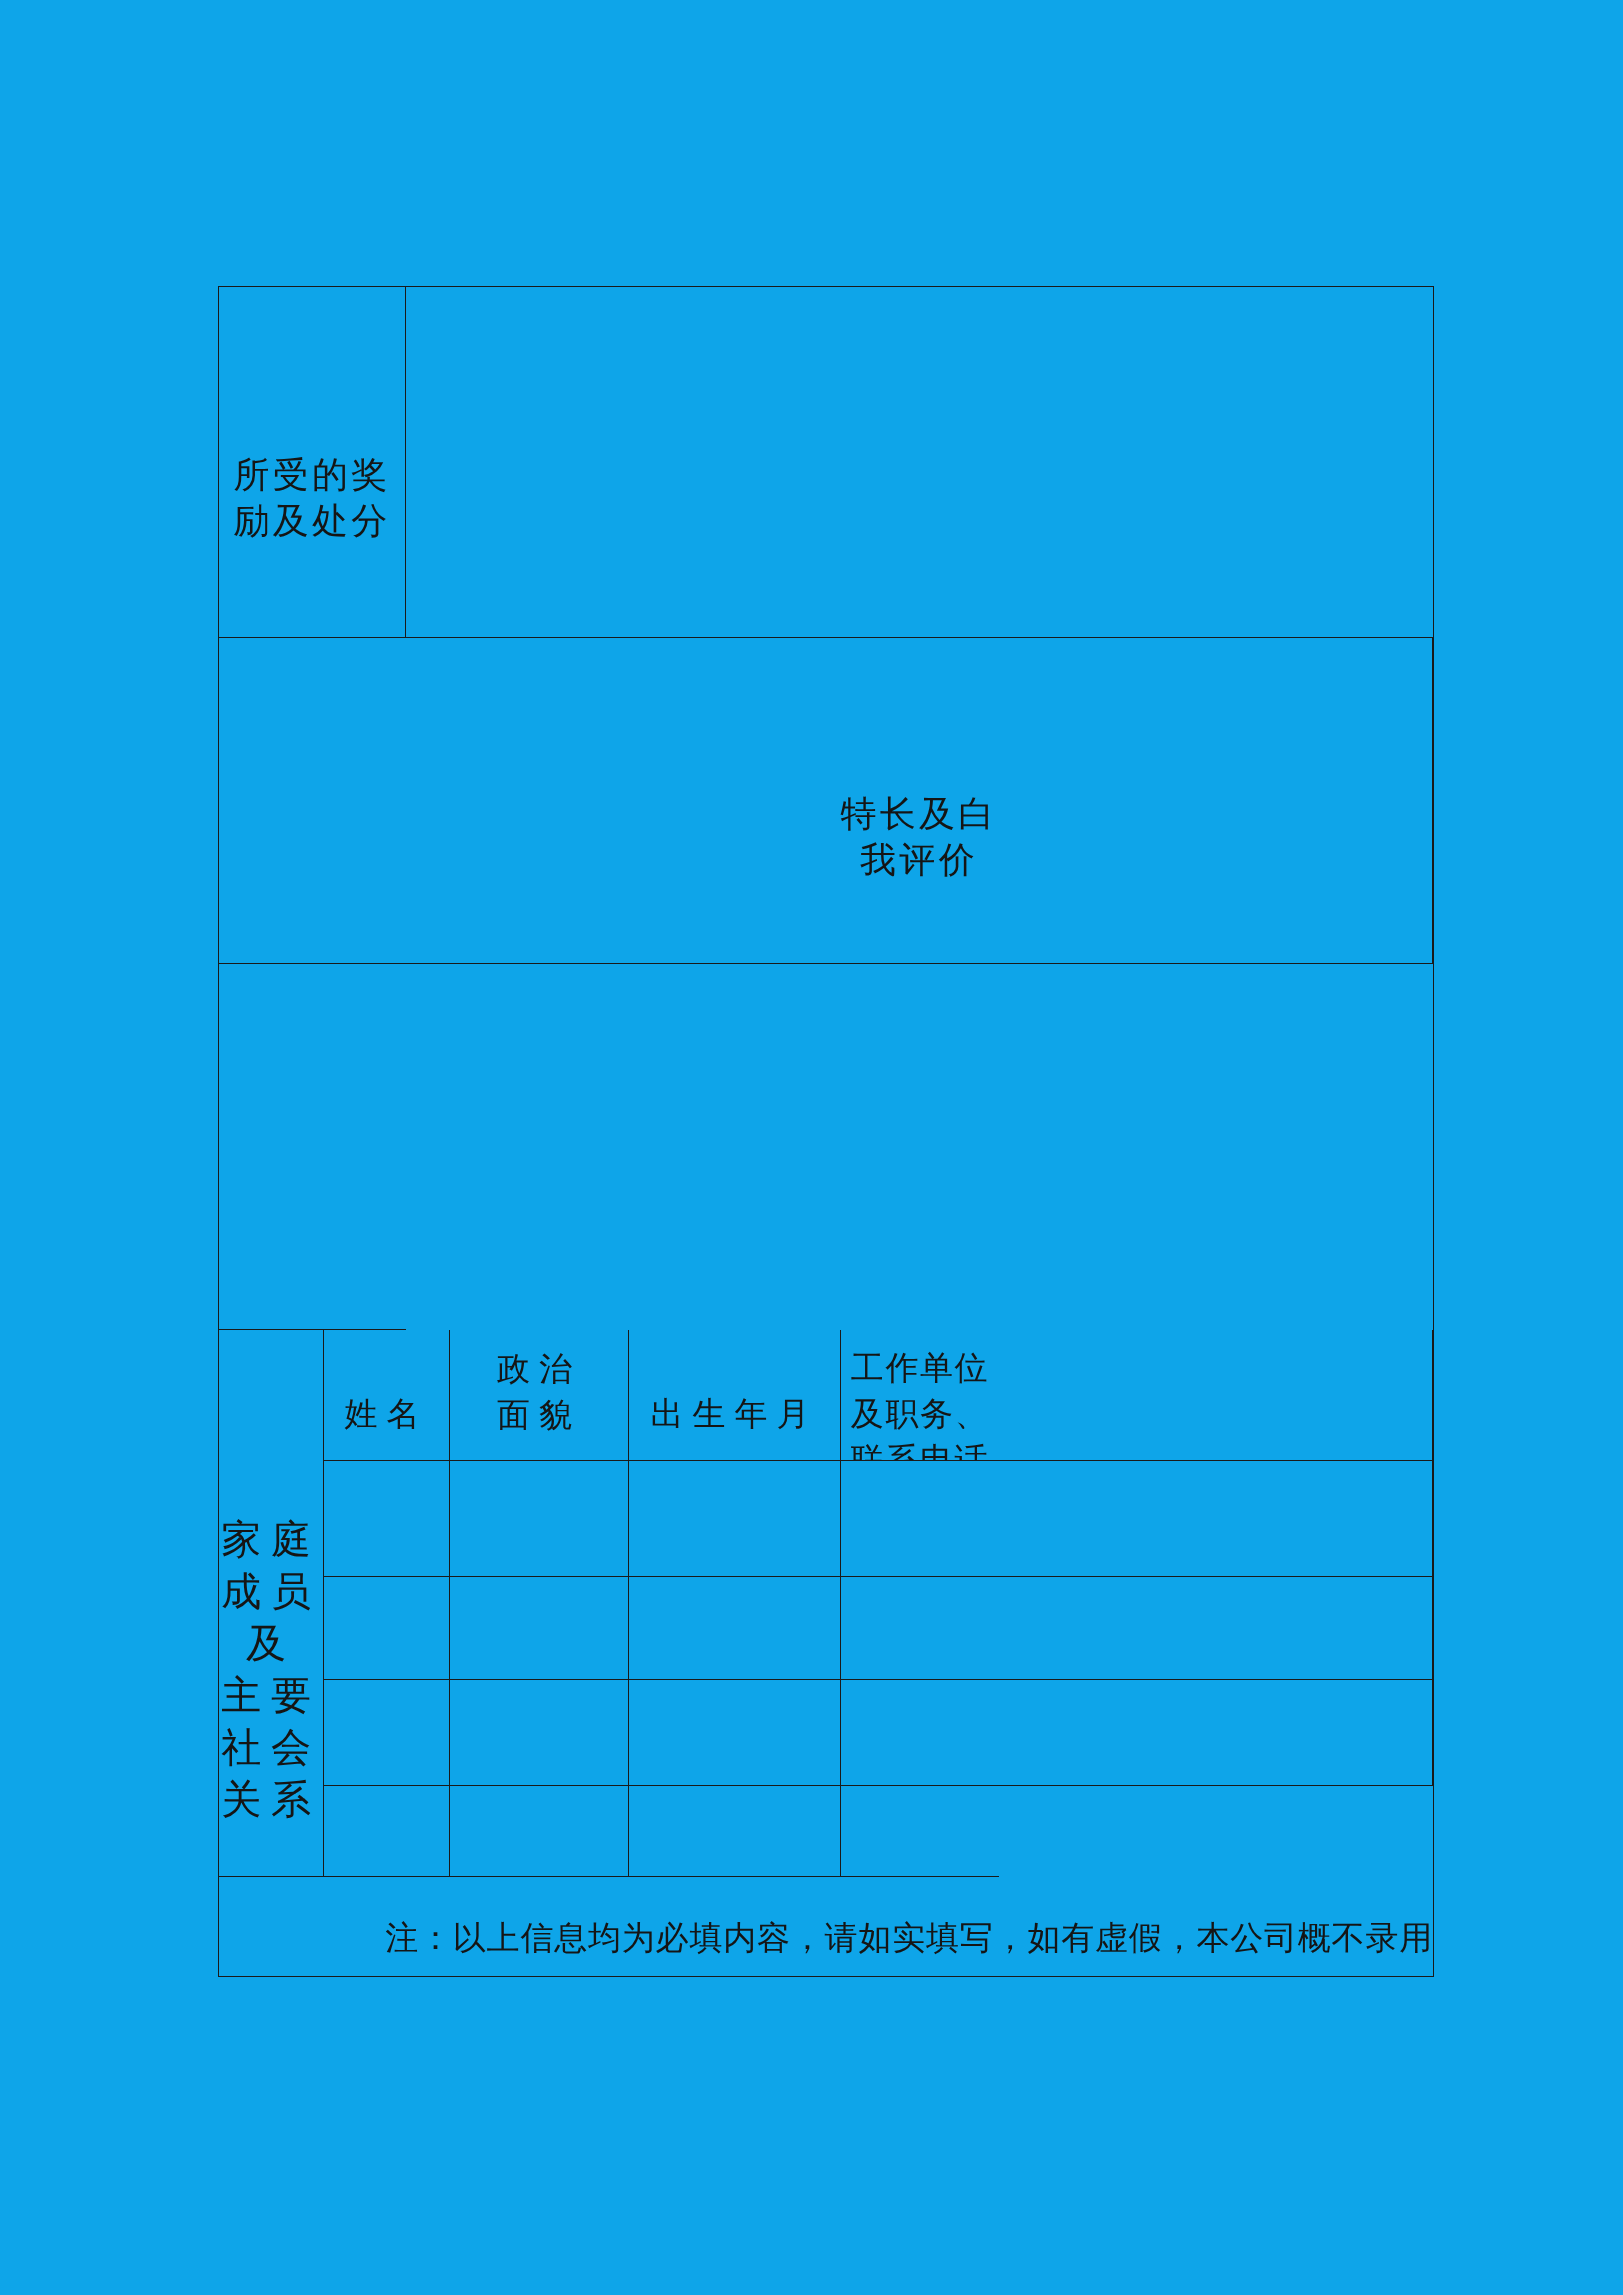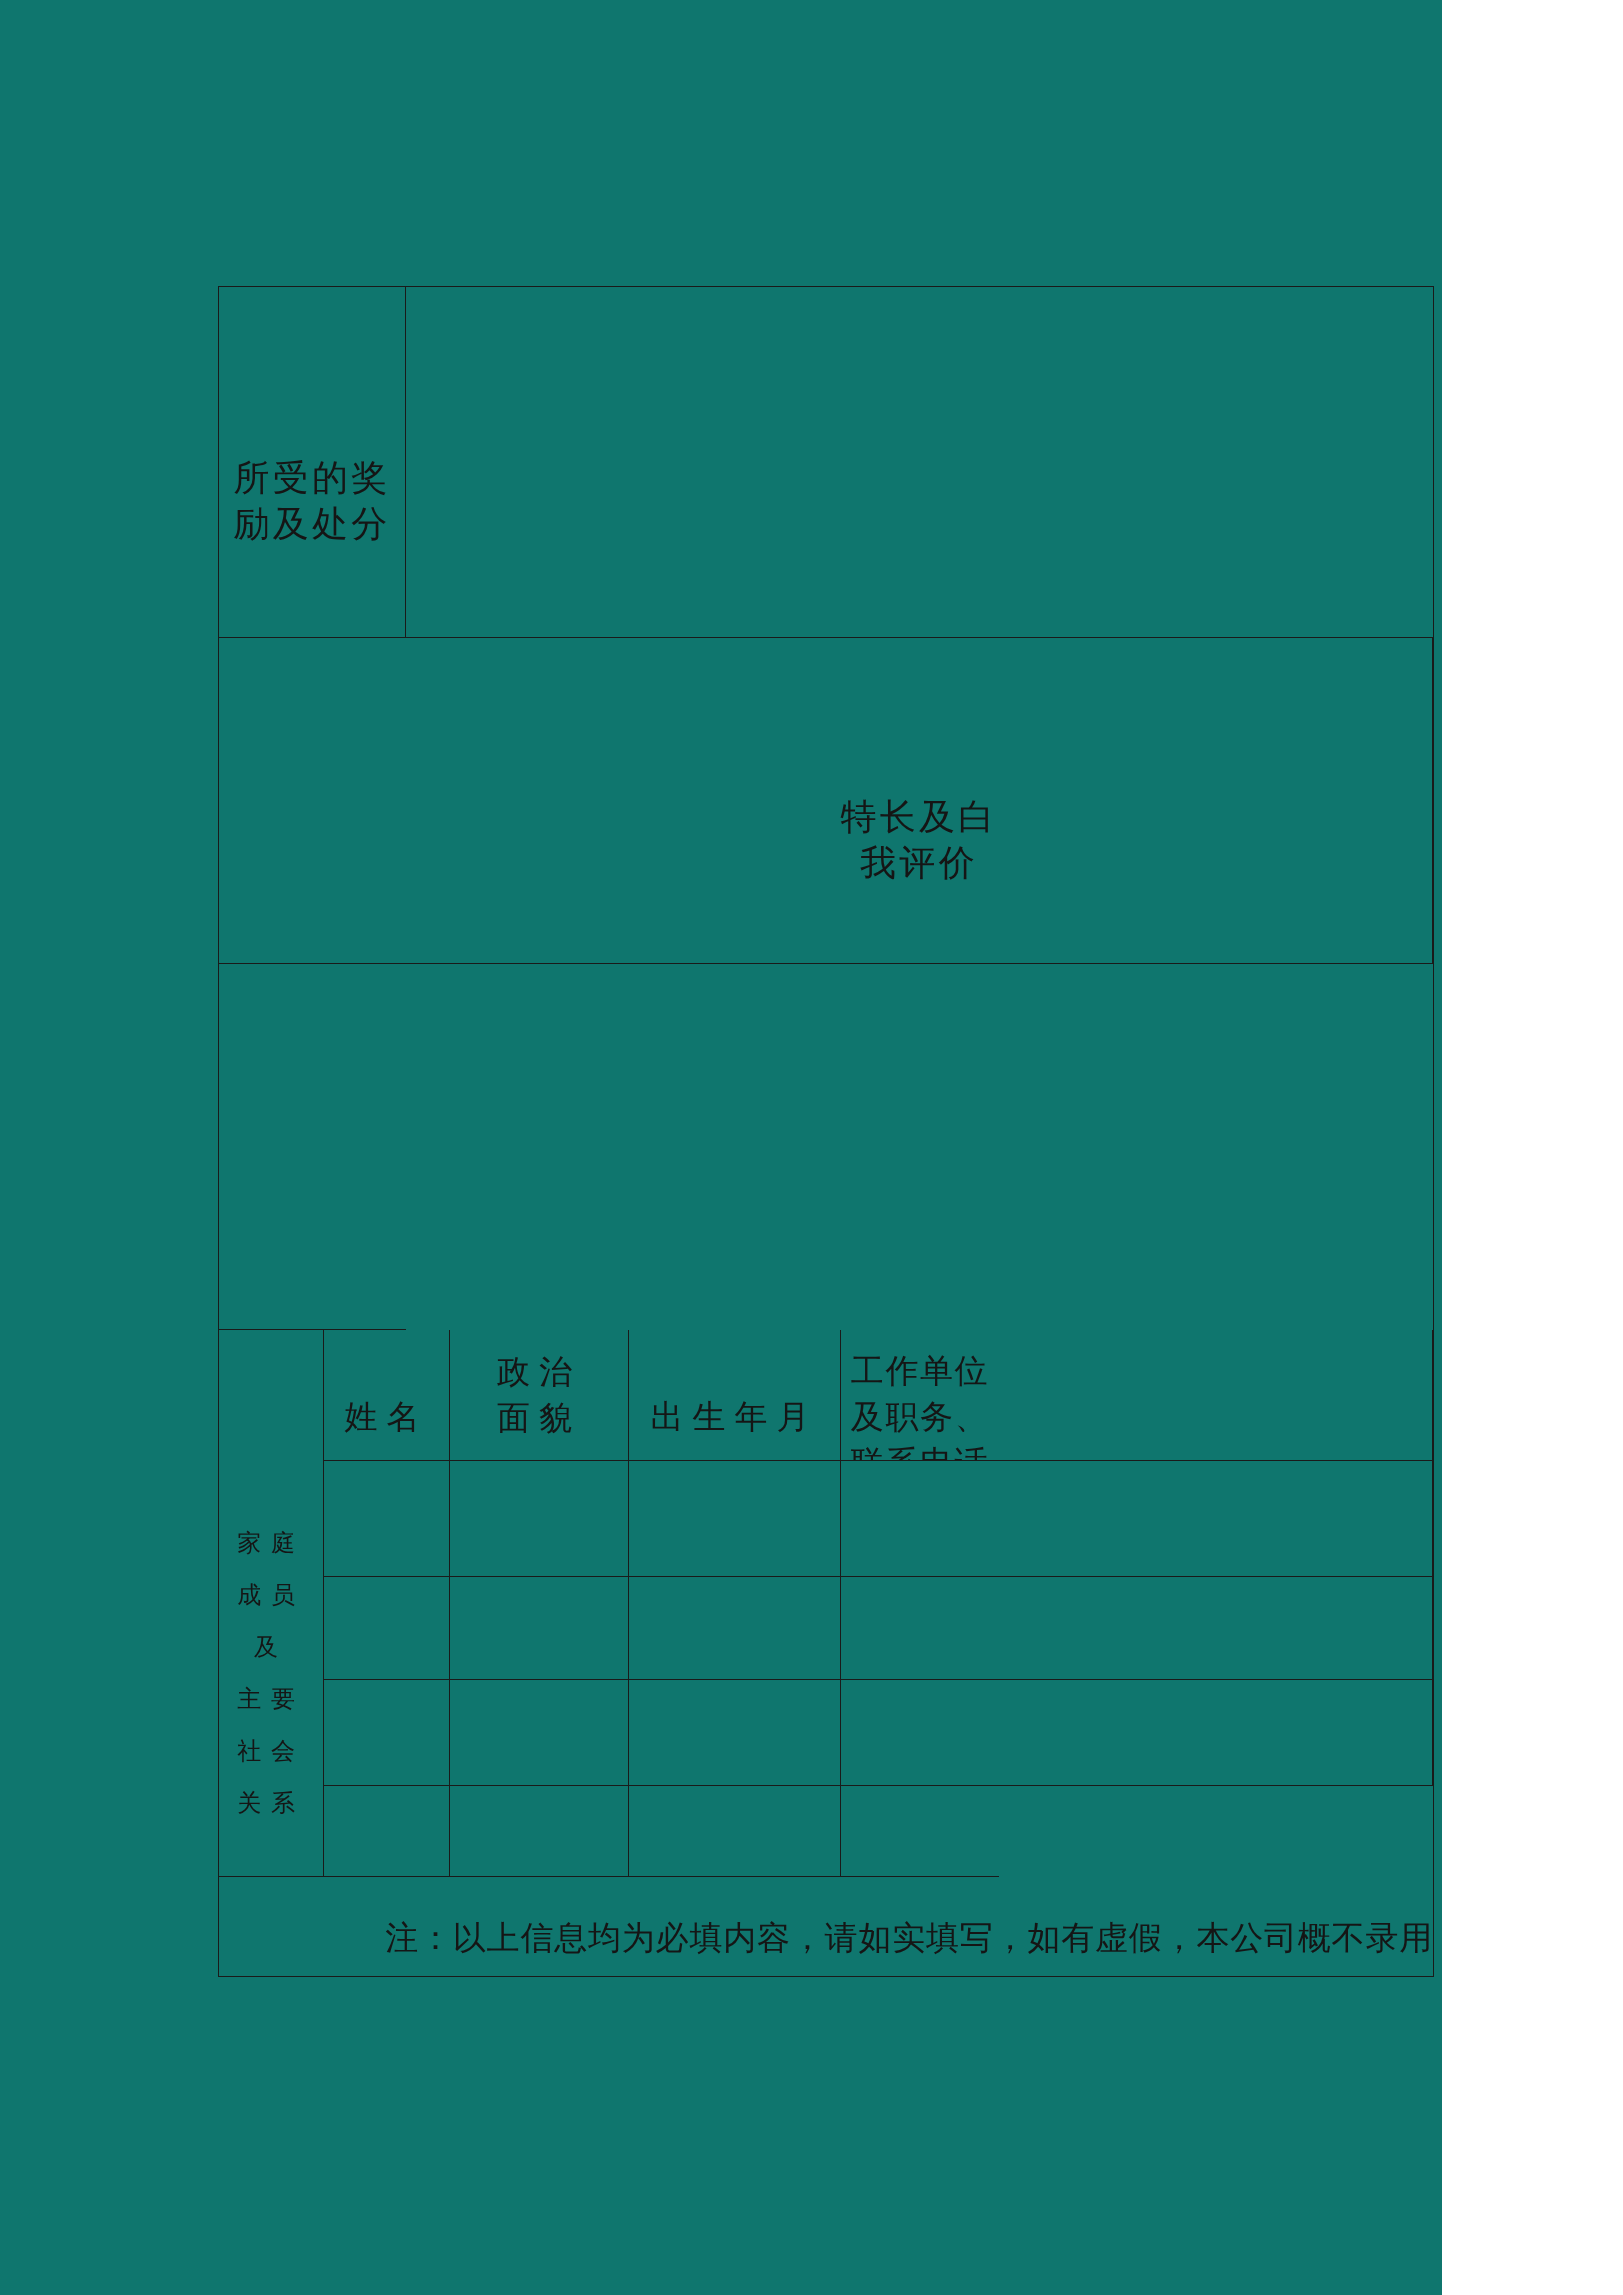--- a/index.html
+++ b/index.html
@@ -2,24 +2,24 @@
 <html style="font-size:13px"><head>
 <meta charset="utf-8">
 <style>
   html, body {
     margin: 0;
     padding: 0;
     background: #ffffff;
   }
   .page {
     position: relative;
-    width: 1442px;
+    width: 1623px;
     height: 2295px;
-    background: #0f766e;
-    font-family: Liberation Serif, serif;
+    background: #0ea5e9;
+    font-family: Liberation Mono, monospace;
     color: #151515;
     overflow: hidden;
   }
   .form-table {
     position: absolute;
     left: 218px;
     top: 286px;
     width: 1214px;
     border: 1.6px solid #1a1a1a;
     box-sizing: content-box;
@@ -52,21 +52,21 @@
 
   .label-txt {
     text-align: center;
     font-size: 36px;
     line-height: 46px;
     letter-spacing: 3.3px;
     transform: translateY(39px);
   }
   .fam-label-txt {
     text-align: center;
-    font-size: 24px;
+    font-size: 40px;
     line-height: 52px;
     letter-spacing: 9.8px;
     transform: translateY(70px);
   }
   .hdr-txt {
     text-align: center;
     font-size: 33px;
     line-height: 46px;
     letter-spacing: 9px;
     transform: translateY(22px);

